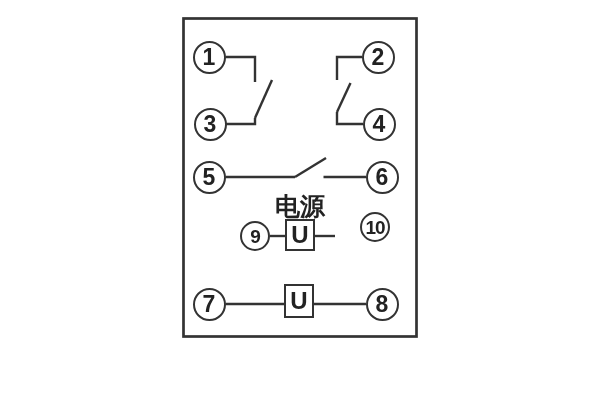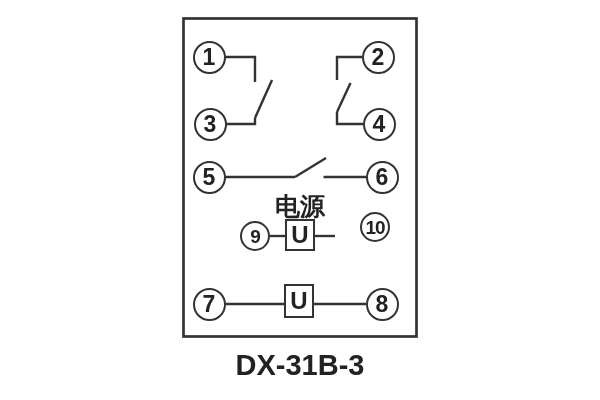--- a/index.html
+++ b/index.html
@@ -125,15 +125,14 @@
   <div class="term t7">7</div>
   <div class="term t8">8</div>
   <div class="term small t9">9</div>
   <div class="term small t10">10</div>
 
   <div class="cnlabel power">电源</div>
   <div class="ubox power">U</div>
 
   <div class="ubox start">U</div>
 
-  <div class="caption">DX-31B-3</div>
 
 </div>
 
 </body></html>

